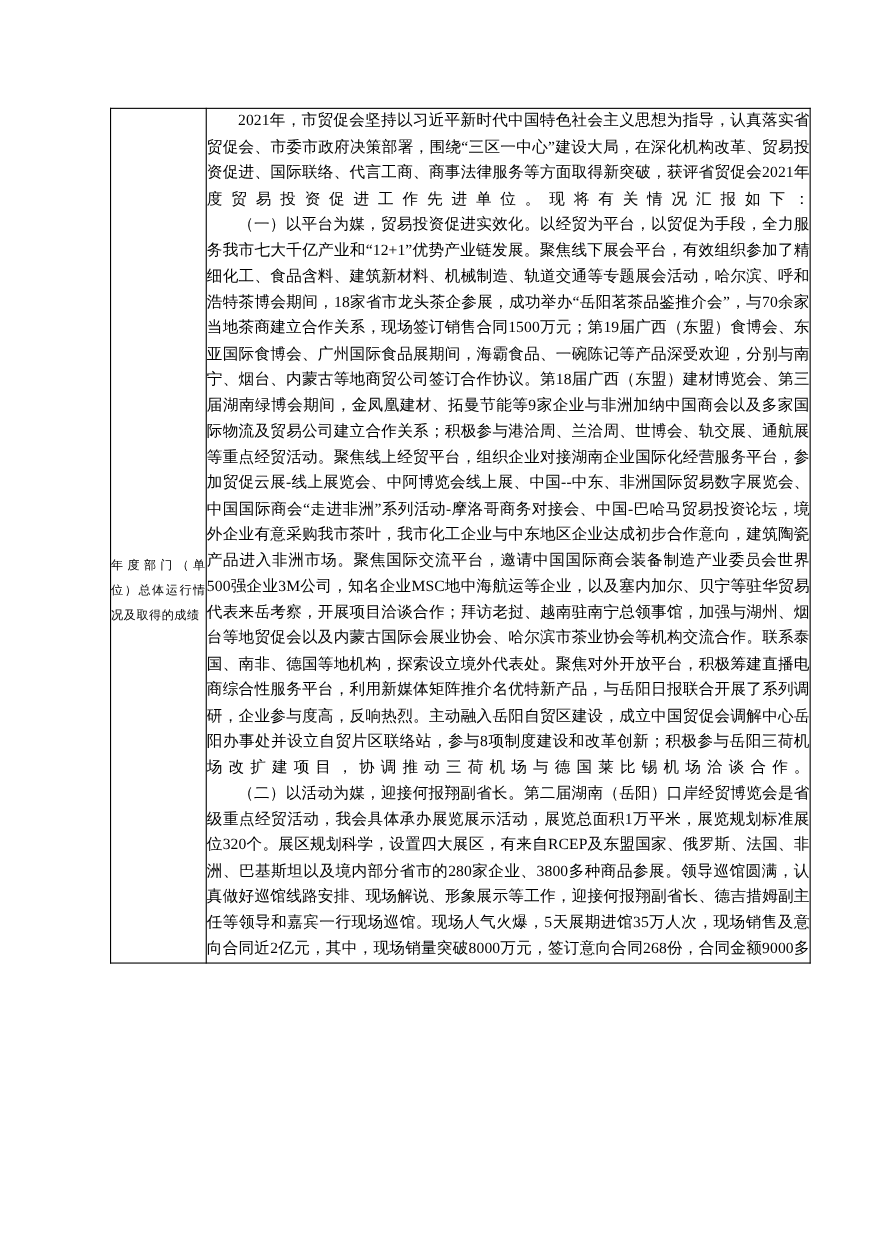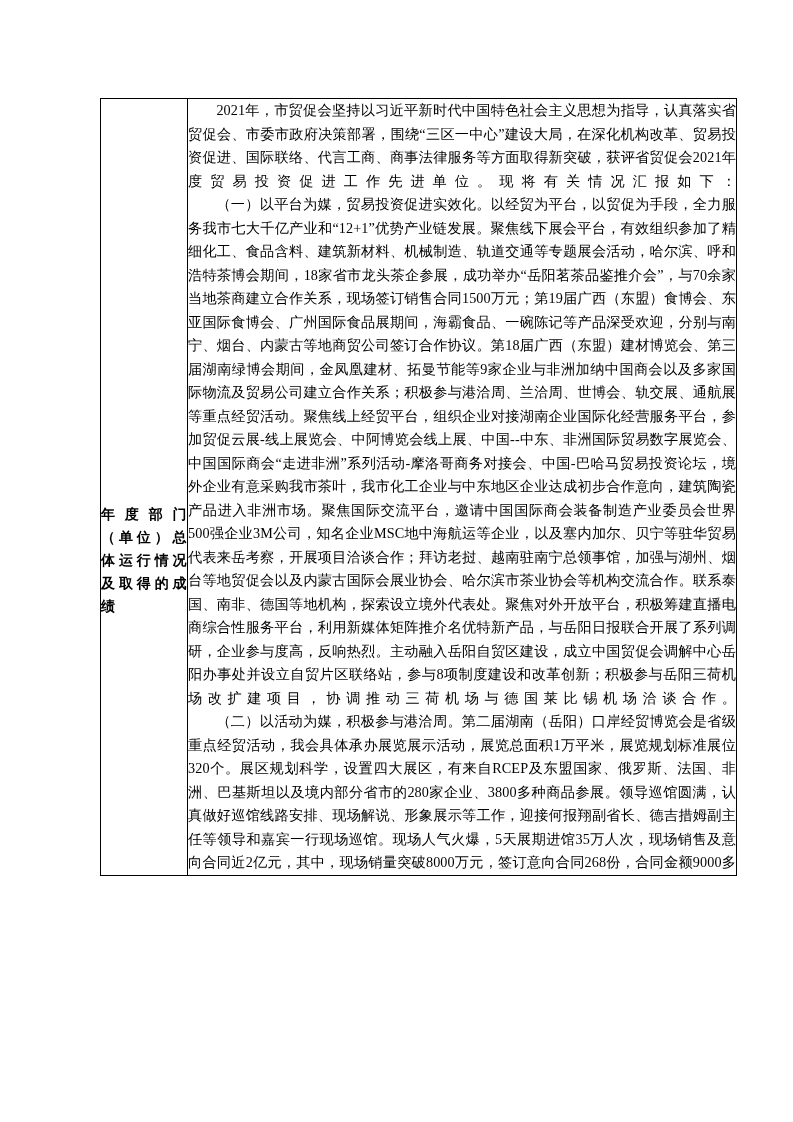--- a/index.html
+++ b/index.html
@@ -34,23 +34,23 @@
   td.label-cell {
     width: 86px;
     padding: 6px 4px 6px 5px;
   }
   td.content-cell {
     width: 548px;
     padding: 8px 10px 8px 10px;
     margin-top: 15px;
   }
   .label-text {
-    font-size: 14px;
+    font-size: 11px;
     line-height: 23px;
-    font-weight: bold;
+    font-weight: normal;
     letter-spacing: 0.5px;
     text-align: justify;
     text-align-last: left;
     padding-top: 404px;
   }
   .para {
     font-size: 14.2px;
     line-height: 23.5px;
     text-align: justify;
     text-align-last: justify;
@@ -74,18 +74,18 @@
 <div class="page">
   <table class="doc-table">
     <tbody>
       <tr>
         <td class="label-cell">
           <div class="label-text">年度部门（单位）总体运行情况及取得的成绩</div>
         </td>
         <td class="content-cell">
           <p class="para indent">2021年，市贸促会坚持以习近平新时代中国特色社会主义思想为指导，认真落实省贸促会、市委市政府决策部署，围绕“三区一中心”建设大局，在深化机构改革、贸易投资促进、国际联络、代言工商、商事法律服务等方面取得新突破，获评省贸促会2021年度贸易投资促进工作先进单位。现将有关情况汇报如下：</p>
           <p class="para indent"><span class="bold">（一）以平台为媒，贸易投资促进实效化。</span>以经贸为平台，以贸促为手段，全力服务我市七大千亿产业和“12+1”优势产业链发展。聚焦线下展会平台，有效组织参加了精细化工、食品含料、建筑新材料、机械制造、轨道交通等专题展会活动，哈尔滨、呼和浩特茶博会期间，18家省市龙头茶企参展，成功举办“岳阳茗茶品鉴推介会”，与70余家当地茶商建立合作关系，现场签订销售合同1500万元；第19届广西（东盟）食博会、东亚国际食博会、广州国际食品展期间，海霸食品、一碗陈记等产品深受欢迎，分别与南宁、烟台、内蒙古等地商贸公司签订合作协议。第18届广西（东盟）建材博览会、第三届湖南绿博会期间，金凤凰建材、拓曼节能等9家企业与非洲加纳中国商会以及多家国际物流及贸易公司建立合作关系；积极参与港洽周、兰洽周、世博会、轨交展、通航展等重点经贸活动。聚焦线上经贸平台，组织企业对接湖南企业国际化经营服务平台，参加贸促云展-线上展览会、中阿博览会线上展、中国--中东、非洲国际贸易数字展览会、中国国际商会“走进非洲”系列活动-摩洛哥商务对接会、中国-巴哈马贸易投资论坛，境外企业有意采购我市茶叶，我市化工企业与中东地区企业达成初步合作意向，建筑陶瓷产品进入非洲市场。聚焦国际交流平台，邀请中国国际商会装备制造产业委员会世界500强企业3M公司，知名企业MSC地中海航运等企业，以及塞内加尔、贝宁等驻华贸易代表来岳考察，开展项目洽谈合作；拜访老挝、越南驻南宁总领事馆，加强与湖州、烟台等地贸促会以及内蒙古国际会展业协会、哈尔滨市茶业协会等机构交流合作。联系泰国、南非、德国等地机构，探索设立境外代表处。聚焦对外开放平台，积极筹建直播电商综合性服务平台，利用新媒体矩阵推介名优特新产品，与岳阳日报联合开展了系列调研，企业参与度高，反响热烈。主动融入岳阳自贸区建设，成立中国贸促会调解中心岳阳办事处并设立自贸片区联络站，参与8项制度建设和改革创新；积极参与岳阳三荷机场改扩建项目，协调推动三荷机场与德国莱比锡机场洽谈合作。</p>
-          <p class="para indent"><span class="bold">（二）以活动为媒，积极参与港洽周。</span>第二届湖南（岳阳）口岸经贸博览会是省级重点经贸活动，我会具体承办展览展示活动，展览总面积1万平米，展览规划标准展位320个。展区规划科学，设置四大展区，有来自RCEP及东盟国家、俄罗斯、法国、非洲、巴基斯坦以及境内部分省市的280家企业、3800多种商品参展。领导巡馆圆满，认真做好巡馆线路安排、现场解说、形象展示等工作，迎接何报翔副省长、德吉措姆副主任等领导和嘉宾一行现场巡馆。现场人气火爆，5天展期进馆35万人次，现场销售及意向合同近2亿元，其中，现场销量突破8000万元，签订意向合同268份，合同金额9000多</p>
+          <p class="para indent"><span class="bold">（二）以活动为媒，迎接何报翔副省长。</span>第二届湖南（岳阳）口岸经贸博览会是省级重点经贸活动，我会具体承办展览展示活动，展览总面积1万平米，展览规划标准展位320个。展区规划科学，设置四大展区，有来自RCEP及东盟国家、俄罗斯、法国、非洲、巴基斯坦以及境内部分省市的280家企业、3800多种商品参展。领导巡馆圆满，认真做好巡馆线路安排、现场解说、形象展示等工作，迎接何报翔副省长、德吉措姆副主任等领导和嘉宾一行现场巡馆。现场人气火爆，5天展期进馆35万人次，现场销售及意向合同近2亿元，其中，现场销量突破8000万元，签订意向合同268份，合同金额9000多</p>
         </td>
       </tr>
     </tbody>
   </table>
 </div>
 
 </body></html>

